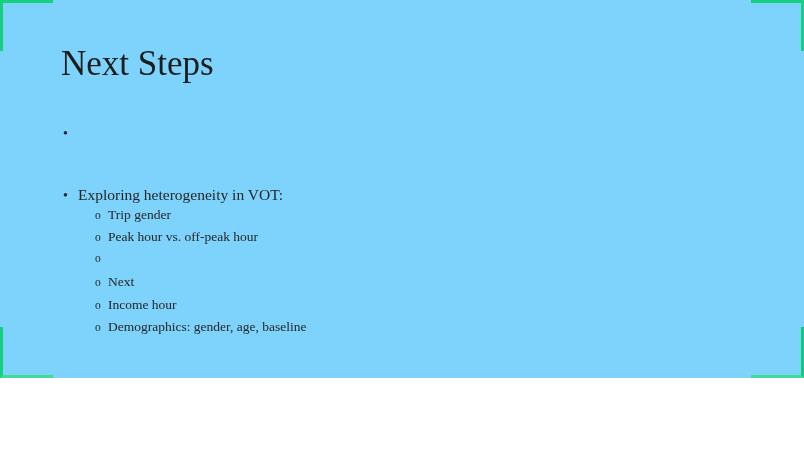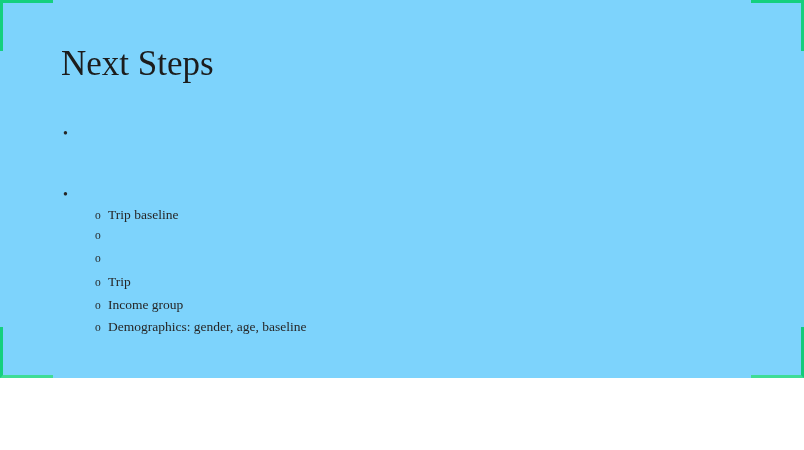--- a/index.html
+++ b/index.html
@@ -89,40 +89,42 @@
   <div class="corner br"></div>
 
   <h1 class="slide-title">Next Steps</h1>
 
   <div class="bullet-row" id="bullet-1">
     <span class="marker">•</span>
   </div>
 
   <div class="bullet-row" id="bullet-2">
     <span class="marker">•</span>
+    <span>Exploring heterogeneity in VOT:</span>
   </div>
 
   <div class="sub-list">
     <div class="sub-row">
       <span class="sub-marker">o</span>
-      <span>Trip baseline</span>
+      <span>Trip gender</span>
+    </div>
+    <div class="sub-row">
+      <span class="sub-marker">o</span>
+      <span>Peak hour vs. off-peak hour</span>
     </div>
     <div class="sub-row">
       <span class="sub-marker">o</span>
     </div>
     <div class="sub-row">
       <span class="sub-marker">o</span>
+      <span>Next</span>
     </div>
     <div class="sub-row">
       <span class="sub-marker">o</span>
-      <span>Trip</span>
-    </div>
-    <div class="sub-row">
-      <span class="sub-marker">o</span>
-      <span>Income group</span>
+      <span>Income hour</span>
     </div>
     <div class="sub-row">
       <span class="sub-marker">o</span>
       <span>Demographics: gender, age, baseline</span>
     </div>
   </div>
 
 </div>
 
 </body></html>

